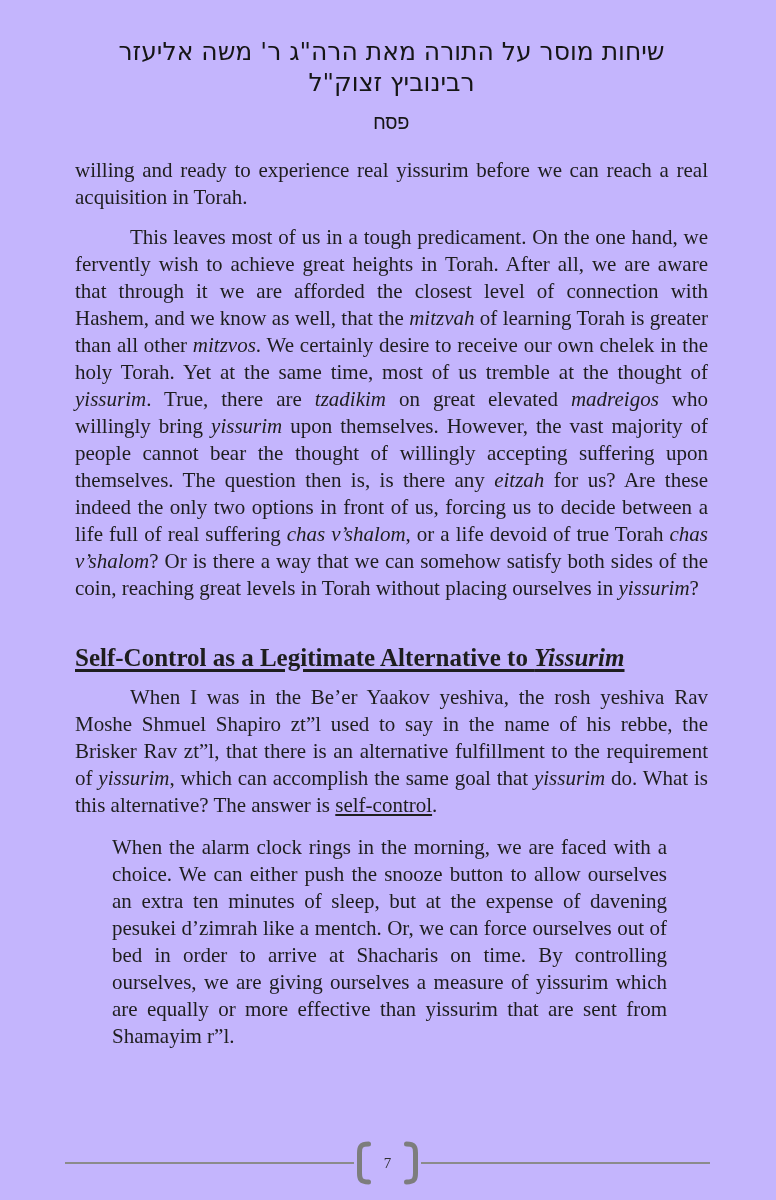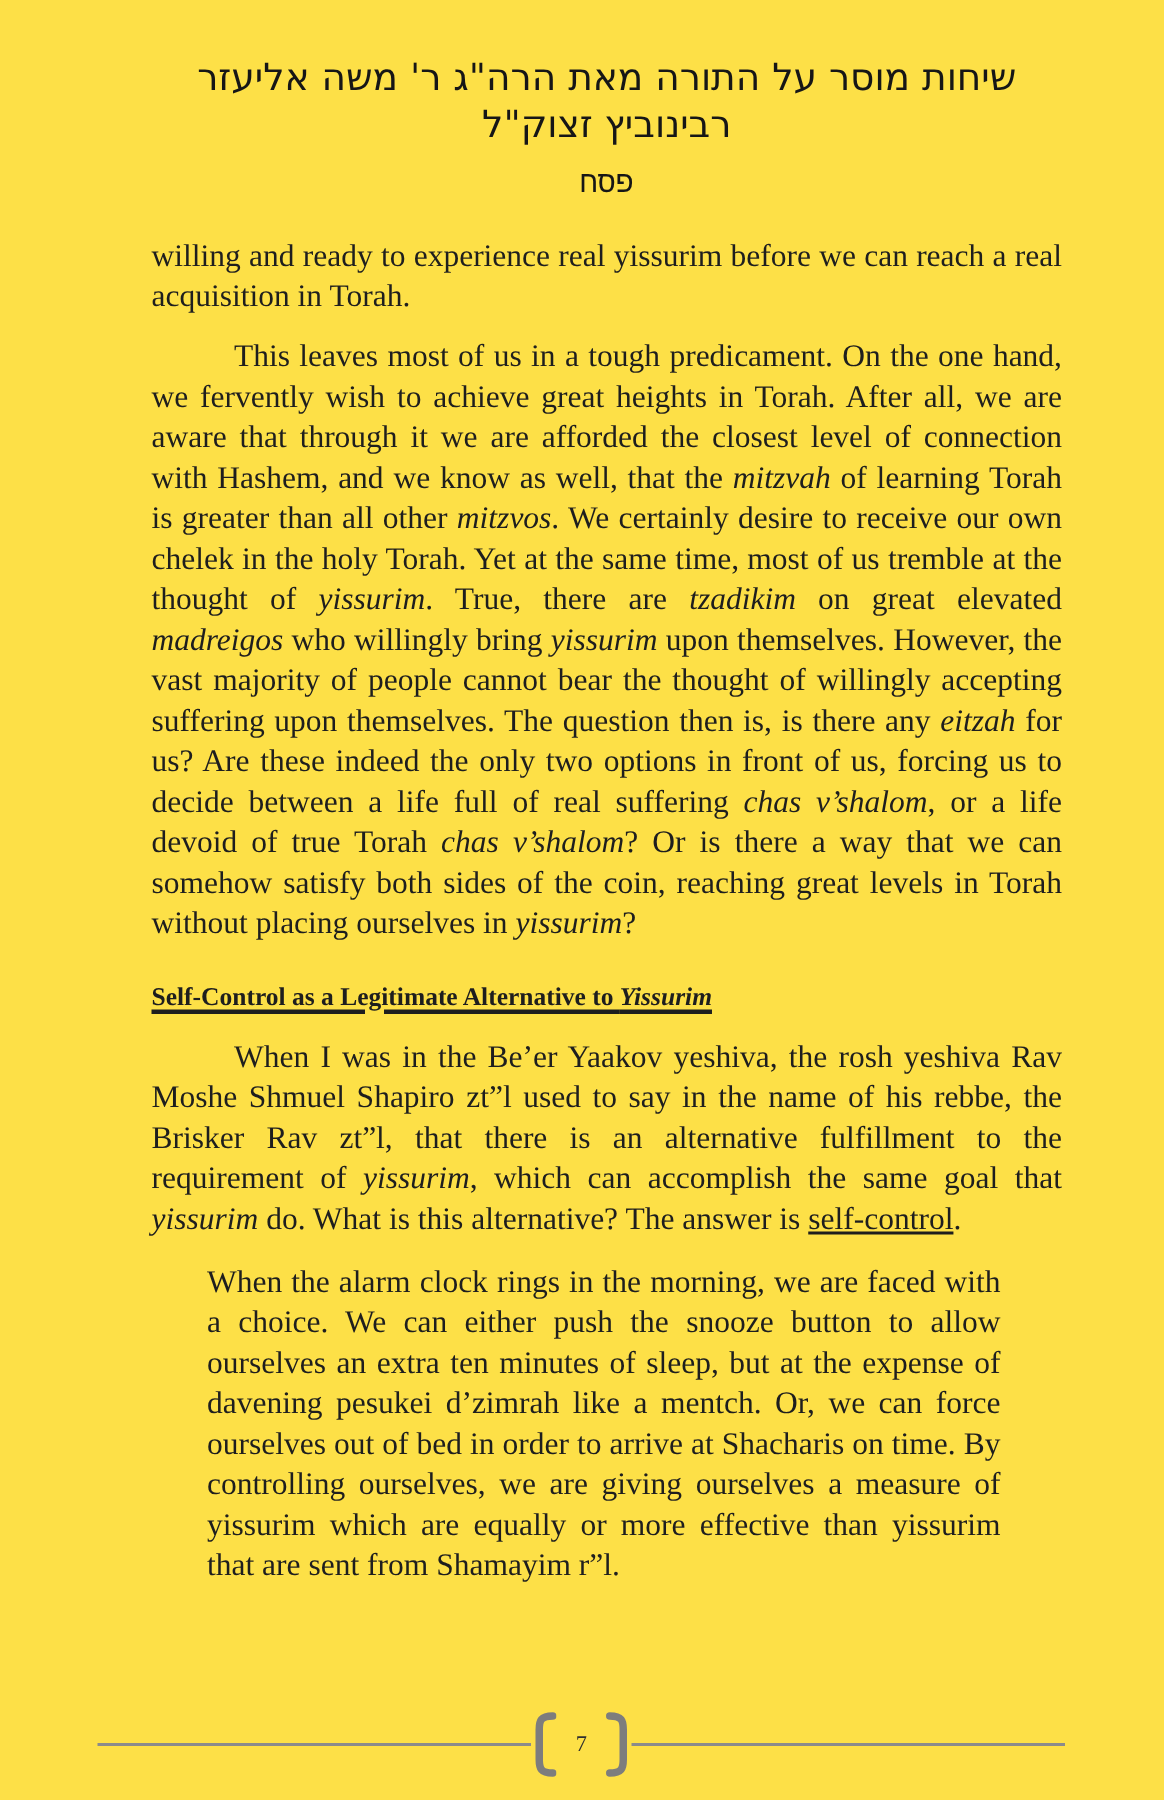--- a/index.html
+++ b/index.html
@@ -2,22 +2,22 @@
 <html><head>
 <meta charset="utf-8">
 <style>
   html, body { margin: 0; padding: 0; background: #ffffff; }
   .page {
     position: relative;
     width: 776px;
     height: 1200px;
     margin: 0 auto;
     box-sizing: border-box;
-    padding: 36px 68px 0 101px;
-    background: #fde047;
+    padding: 36px 68px 0 75px;
+    background: #c4b5fd;
     font-family: "Liberation Serif", serif;
     color: #1e1e1e;
     overflow: hidden;
   }
   .heb-title {
     text-align: center;
     direction: rtl;
     font-family: "DejaVu Serif", "DejaVu Sans", serif;
     font-size: 25px;
     line-height: 1.25;
@@ -33,23 +33,23 @@
   }
   .body-text {
     margin-top: 22px;
     font-size: 21px;
     line-height: 27px;
     text-align: justify;
   }
   .body-par { margin: 0 0 13px 0; }
   .body-par.indent { text-indent: 55px; }
   .section-heading {
-    font-size: 17px;
+    font-size: 25px;
     font-weight: normal;
-    margin: 22px 0 13px 0;
+    margin: 42px 0 13px 0;
     text-align: left;
     text-indent: 0;
   }
   .section-heading u { text-decoration-thickness: 2.5px; text-underline-offset: 3px; }
   .quote-block {
     margin: 15px 41px 0 37px;
     text-align: justify;
     line-height: 27px;
   }
   em { font-style: italic; }

